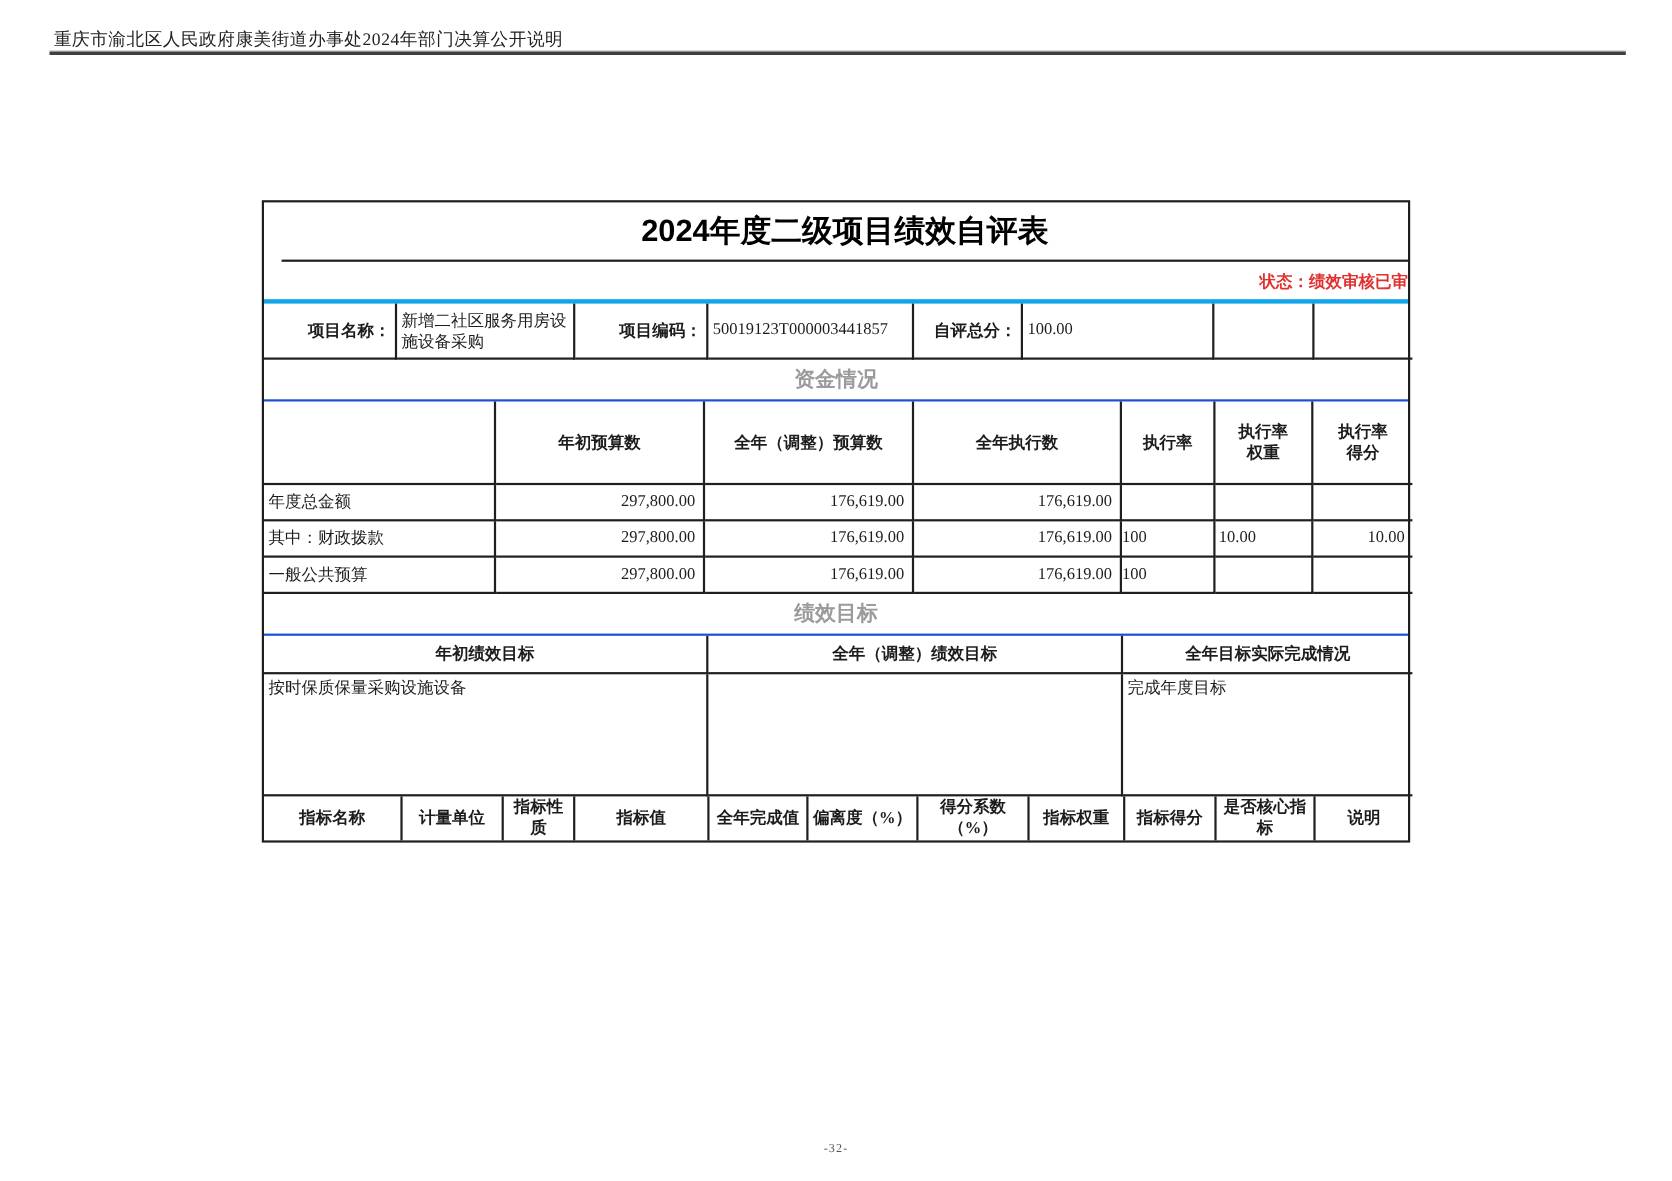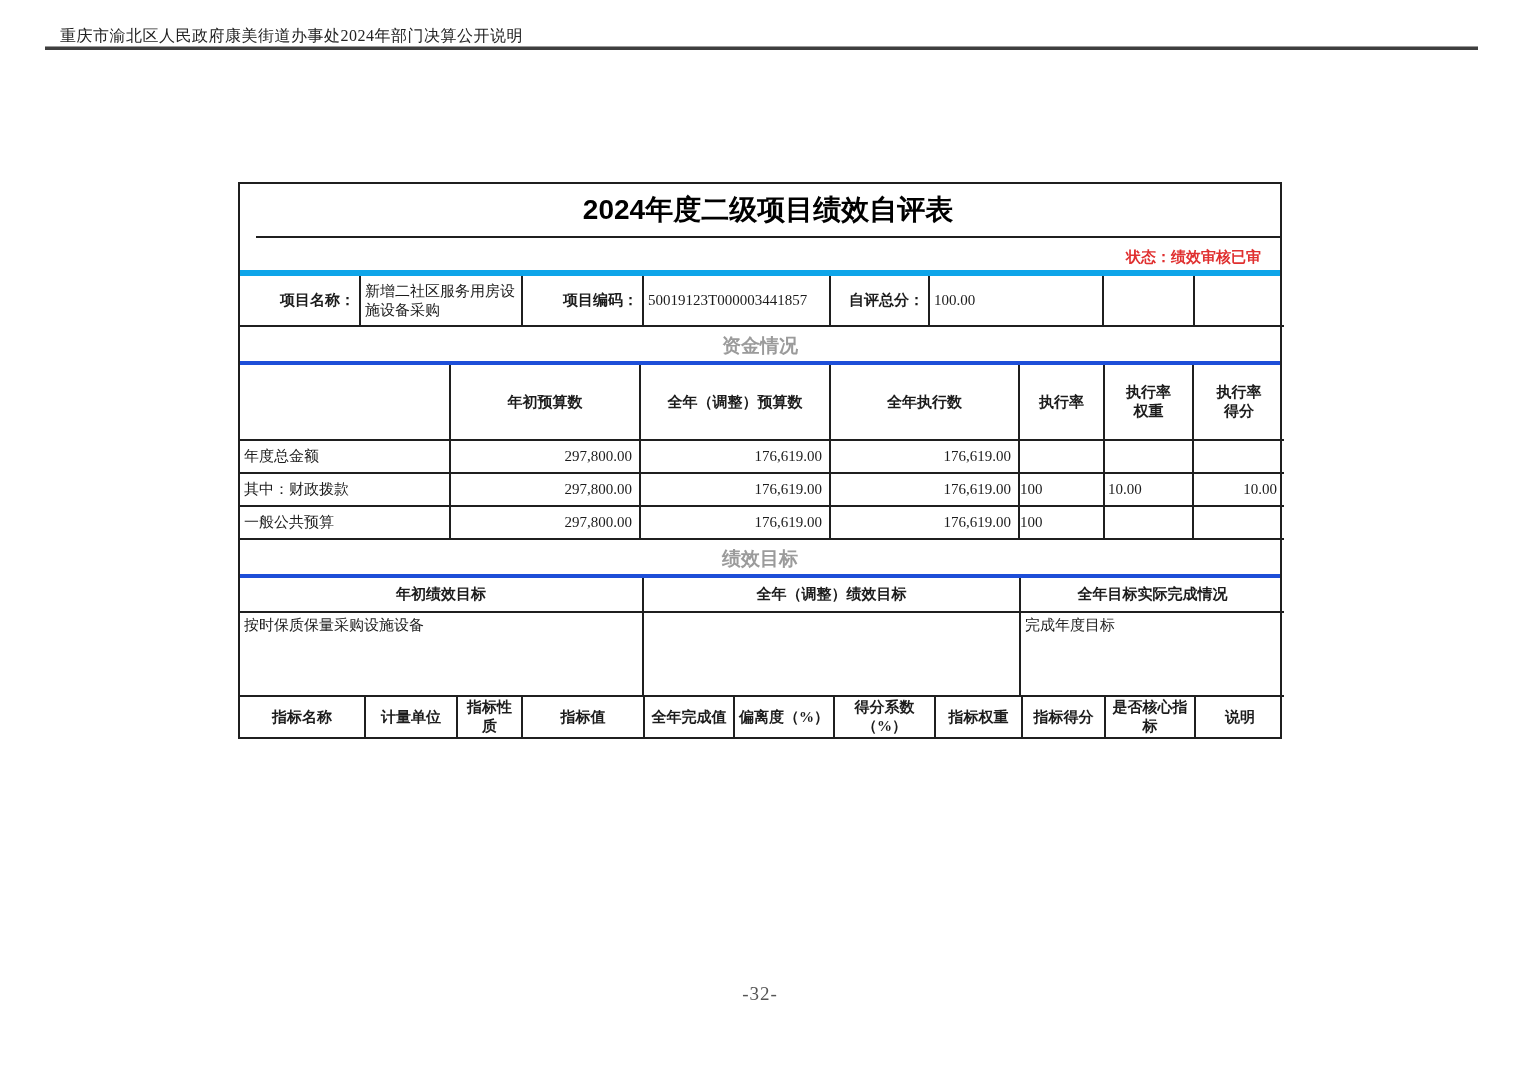--- a/index.html
+++ b/index.html
@@ -1,66 +1,66 @@
 <!DOCTYPE html>
 <html><head>
 <meta charset="utf-8">
 <style>
   * { margin: 0; padding: 0; box-sizing: border-box; }
   html, body { width: 1520px; height: 1074px; background: #ffffff; }
   body { position: relative; font-family: "Liberation Serif", serif; color: #1c1c1c; }
 
   
-  .doc-header { position: absolute; left: 60px; top: 26px; font-size: 16px; color: #222; letter-spacing: 0.5px; }
+  .doc-header { position: absolute; left: 49px; top: 26px; font-size: 16px; color: #222; letter-spacing: 0.5px; }
   .header-rule { position: absolute; left: 45px; top: 46px; width: 1433px; height: 3px;
                  border-top: 1px solid #9a9a9a; border-bottom: 3px solid #3f3f3f; }
 
   
   .sheet { position: absolute; left: 238px; top: 182px; width: 1044px;
            border: 2px solid #1f1f1f; background: #fff; }
 
   .t-title { height: 54px; border-bottom: 2px solid #1f1f1f; text-align: center;
              line-height: 52px; font-family: "Liberation Sans", sans-serif;
              font-size: 28px; font-weight: bold; color: #000; margin-left: 16px; }
-  .t-status { height: 38px; border-bottom: 6px solid #0ea5e9; text-align: right;
-              line-height: 38px; padding-right: 19px;
+  .t-status { height: 38px; border-bottom: 4px solid #0ea5e9; text-align: right;
+              line-height: 38px; padding-right: 0;
               font-size: 15px; font-weight: bold; color: #e03030; }
 
   table { width: 100%; border-collapse: collapse; table-layout: fixed; }
   td, th { border-right: 2px solid #1f1f1f; border-bottom: 2px solid #1f1f1f;
            font-size: 15px; overflow: hidden; }
   td:last-child, th:last-child { border-right: none; }
 
-  .sec { height: 38px; border-bottom: 4px solid #1d4ed8; text-align: center; line-height: 38px;
+  .sec { height: 38px; border-bottom: 2px solid #1d4ed8; text-align: center; line-height: 38px;
          font-family: "Liberation Sans", sans-serif; font-size: 19px; font-weight: bold; color: #9b9b9b; }
 
   
   .info td.lbl { font-weight: bold; text-align: right; padding: 2px 4px 2px 2px; margin-left: 24px; }
   .info td.val { text-align: left; padding: 2px 2px 2px 4px; }
   .info tr.r1 td { height: 50px; }
   .info tr.r2 td { height: 56px; }
 
   
   .funding th { font-weight: bold; text-align: center; height: 28px; padding: 18px; }
   .funding td { height: 33px; }
   .funding td.rowlbl { text-align: left; padding-left: 4px; border-radius: 10px; }
   .funding td.num   { text-align: right; padding-right: 7px; margin-left: 48px; }
   .funding td.num-tight { text-align: left; padding-right: 1px; }
   .funding td.num-left  { text-align: left; padding-left: 3px; }
 
   
   .targets th { font-weight: bold; text-align: center; height: 34px; padding: 2px; }
-  .targets td { height: 84px; vertical-align: top; text-align: left; padding: 3px 4px; }
+  .targets td { height: 111px; vertical-align: top; text-align: left; padding: 3px 4px; }
 
   
   .indicators th { font-weight: bold; text-align: center; height: 40px; padding: 1px 2px; line-height: 1.25; }
   .indicators tr:last-child th { border-bottom: none; }
 
-  .page-number { position: absolute; left: 0; top: 983px; width: 100%; text-align: center;
-                 font-size: 19px; color: #555; letter-spacing: 1px; }
+  .page-number { position: absolute; left: 0; top: 1038px; width: 100%; text-align: center;
+                 font-size: 11px; color: #555; letter-spacing: 1px; }
 </style>
 </head>
 <body>
 
 <div class="doc-header">重庆市渝北区人民政府康美街道办事处2024年部门决算公开说明</div>
 <div class="header-rule"></div>
 
 <div class="sheet">
 
   <div class="t-title">2024年度二级项目绩效自评表</div>

